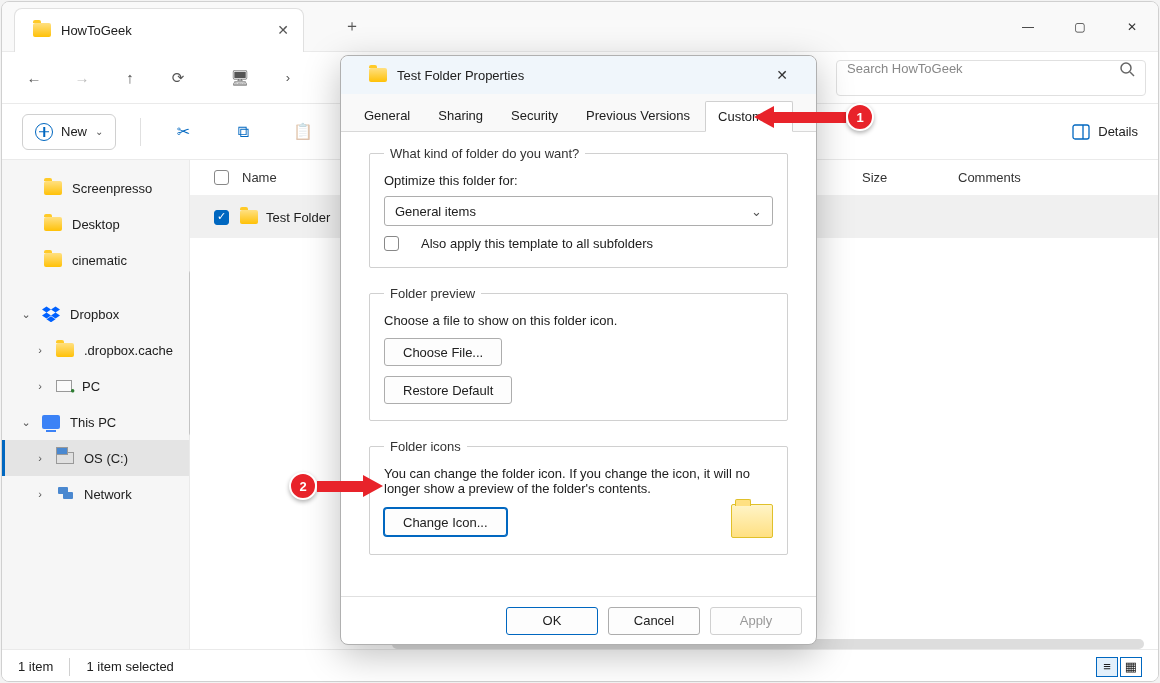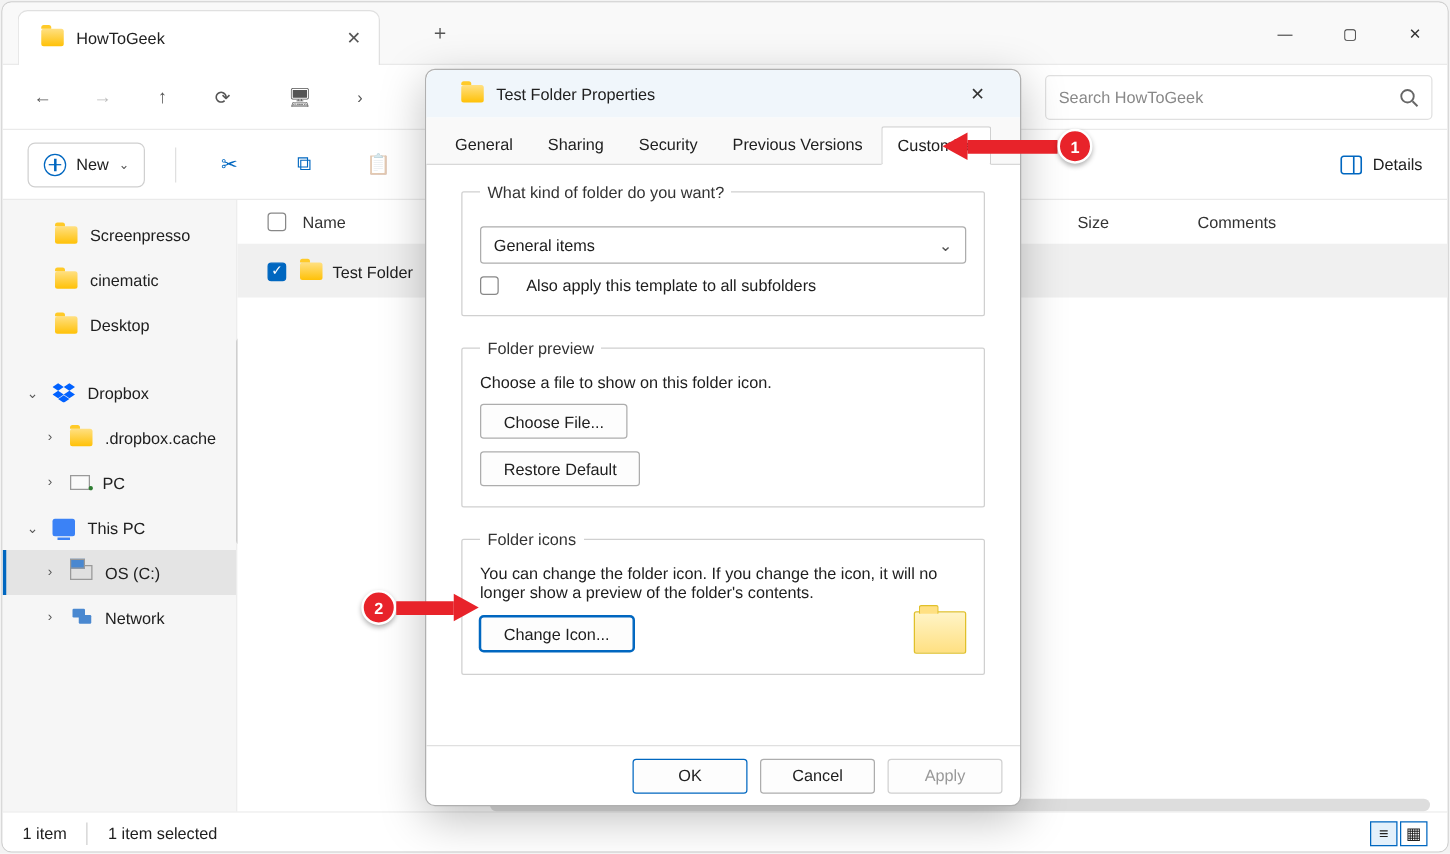--- a/index.html
+++ b/index.html
@@ -6,21 +6,21 @@
   body { margin: 0; font-family: "Segoe UI", sans-serif; font-size: 13px; color: #202020; background: #f3f3f3; width: 1160px; height: 683px; overflow: hidden; position: relative; }
   .window { width: 1158px; height: 681px; border: 1px solid #d0d0d0; border-radius: 8px; background: #fff; position: relative; overflow: hidden; margin:1px;}
   .titlebar { height: 50px; display: flex; align-items: center; background: #f9f9f9; border-bottom: 1px solid #eaeaea; }
   .tab { display: flex; align-items: center; gap: 10px; padding: 0 18px; height: 44px; background: #fff; border: 1px solid #e0e0e0; border-bottom: none; border-radius: 8px 8px 0 0; margin-left: 12px; margin-top: 6px; width: 290px; position: relative;}
   .tab-close { position: absolute; right: 14px; font-size: 14px; color: #555; cursor: pointer; }
   .newtab { margin-left: 40px; color: #555; font-size: 16px; cursor: pointer; }
   .winbtns { margin-left: auto; display: flex; }
   .winbtns div { width: 52px; height: 44px; display: flex; align-items: center; justify-content: center; color: #333; cursor: pointer; font-size: 12px;}
   .toolbar { height: 52px; display: flex; align-items: center; padding: 0 12px; gap: 8px; border-bottom: 1px solid #eaeaea; background: #fff; }
   .navbtn { width: 40px; height: 36px; display: flex; align-items: center; justify-content: center; color: #555; border-radius: 4px; cursor: pointer; font-size: 15px;}
-  .search { margin-left: auto; width: 310px; height: 36px; border: 1px solid #e0e0e0; border-radius: 4px; display: flex; align-items: center; padding: 0 10px; color: #888; background:#fff;}
+  .search { margin-left: auto; width: 310px; height: 36px; border: 1px solid #e0e0e0; border-radius: 4px; display: flex; align-items: flex-start; padding: 0 10px; color: #888; background:#fff;}
   .search svg { margin-left: auto; }
   .actionbar { height: 56px; display: flex; align-items: center; padding: 0 20px; gap: 24px; border-bottom: 1px solid #eaeaea; background:#fff; }
   .newbtn { display: flex; align-items: center; gap: 8px; height: 36px; padding: 14px 12px; border: 1px solid #d0d0d0; border-radius: 6px; cursor: pointer; }
   .plus-circle { width: 18px; height: 18px; border: 1.5px solid #0067c0; border-radius: 50%; position: relative; }
   .plus-circle::before, .plus-circle::after { content:""; position:absolute; background:#0067c0;}
   .plus-circle::before { width:10px; height:1.5px; top:50%; left:50%; transform:translate(-50%,-50%);}
   .plus-circle::after { width:1.5px; height:10px; top:50%; left:50%; transform:translate(-50%,-50%);}
   .actionsep { width:1px; height:28px; background:#e0e0e0; }
   .abicon { width:36px; height:36px; display:flex; align-items:center; justify-content:center; color:#0067c0; cursor:pointer; font-size:16px;}
   .details-btn { margin-left:auto; display:flex; align-items:center; gap:8px; cursor:pointer;}
@@ -147,25 +147,25 @@
   </div>
 
   <div class="body">
     <div class="sidebar">
       <div class="sb-item top">
           <span class="folder-icon"></span>
           <span>Screenpresso</span>
         </div>
       <div class="sb-item top">
           <span class="folder-icon"></span>
+          <span>Desktop</span>
+        </div>
+      <div class="sb-item top">
+          <span class="folder-icon"></span>
           <span>cinematic</span>
-        </div>
-      <div class="sb-item top">
-          <span class="folder-icon"></span>
-          <span>Desktop</span>
         </div>
       <div class="sb-sep"></div>
       <div class="sb-item exp">
           <span class="chev">⌄</span>
           <span class="dropbox-icon"><svg viewBox="0 0 24 20">
               <path fill="#0061ff" d="M6 0l6 4-6 4-6-4zM18 0l6 4-6 4-6-4zM6 8l6 4-6 4-6-4zM18 8l6 4-6 4-6-4zM12 13l6 4-6 4-6-4z"></path>
             </svg></span>
           <span>Dropbox</span>
         </div>
       <div class="sb-item sub">
@@ -239,20 +239,21 @@
   <div class="tabs">
     <div class="t">General</div>
     <div class="t">Sharing</div>
     <div class="t">Security</div>
     <div class="t">Previous Versions</div>
     <div class="t active">Customize</div>
   </div>
   <div class="dlg-body">
     <fieldset>
       <legend>What kind of folder do you want?</legend>
+      <div>Optimize this folder for:</div>
       <div class="select">
         <span>General items</span>
         <span class="caret">⌄</span>
       </div>
       <div class="chkline">
         <div class="checkbox"></div>
         <span>Also apply this template to all subfolders</span>
       </div>
     </fieldset>
     <fieldset>

